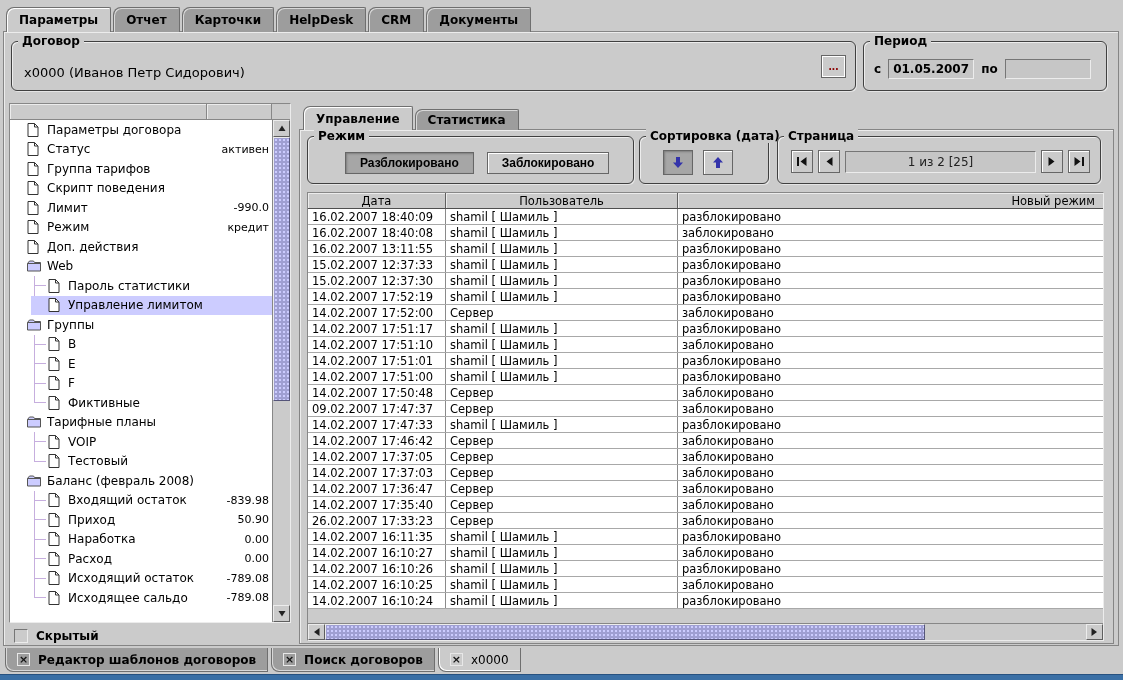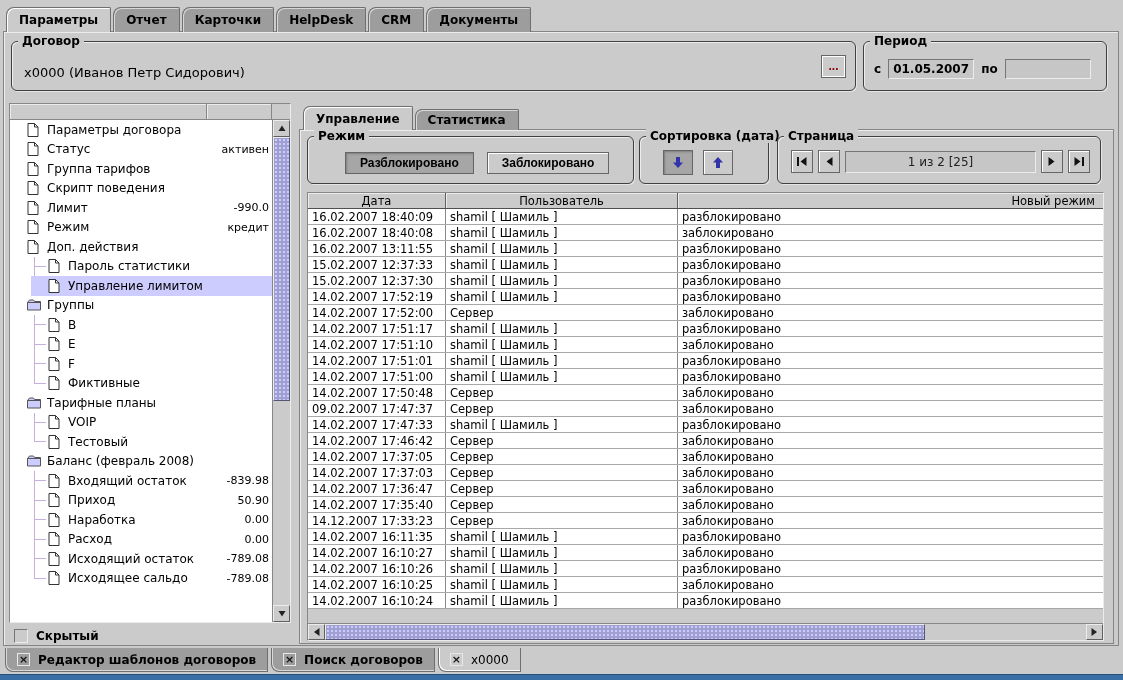--- a/index.html
+++ b/index.html
@@ -277,20 +277,31 @@
                 <svg width="12" height="14" viewBox="0 0 12 14">
                   <path d="M1 .5h6.5L11 4v9.5H1z" fill="#ffffff" stroke="#333"></path>
                   <path d="M7.5 .5V4H11" fill="none" stroke="#333"></path>
                 </svg>
               </span>
 
               <span class="tree-label">Доп. действия</span>
               <span class="tree-value"></span>
             </div>
 
+            <div class="tree-row type-folder">
+
+              <span class="tree-icon folder-ico">
+                <svg width="14" height="12" viewBox="0 0 14 12">
+                  <path d="M.5 3.5l2-2.5h4l1 1.5h6v8.5H.5z" fill="#ccccff" stroke="#555"></path>
+                  <path d="M.5 3.5h13" stroke="#555"></path>
+                </svg>
+              </span>
+              <span class="tree-label">Web</span>
+              <span class="tree-value"></span>
+            </div>
 
             <div class="tree-row indent-1 conn-tee type-doc">
               <span class="conn"></span>
               <span class="tree-icon doc-ico">
                 <svg width="12" height="14" viewBox="0 0 12 14">
                   <path d="M1 .5h6.5L11 4v9.5H1z" fill="#ffffff" stroke="#333"></path>
                   <path d="M7.5 .5V4H11" fill="none" stroke="#333"></path>
                 </svg>
               </span>
 
@@ -720,21 +731,21 @@
             <div class="td td-mode">заблокировано</div>
           </div>
 
           <div class="trow">
             <div class="td td-date">14.02.2007 17:35:40</div>
             <div class="td td-user">Сервер</div>
             <div class="td td-mode">заблокировано</div>
           </div>
 
           <div class="trow">
-            <div class="td td-date">14.12.2007 17:33:23</div>
+            <div class="td td-date">26.02.2007 17:33:23</div>
             <div class="td td-user">Сервер</div>
             <div class="td td-mode">заблокировано</div>
           </div>
 
           <div class="trow">
             <div class="td td-date">14.02.2007 16:11:35</div>
             <div class="td td-user">shamil [ Шамиль ]</div>
             <div class="td td-mode">разблокировано</div>
           </div>
 

